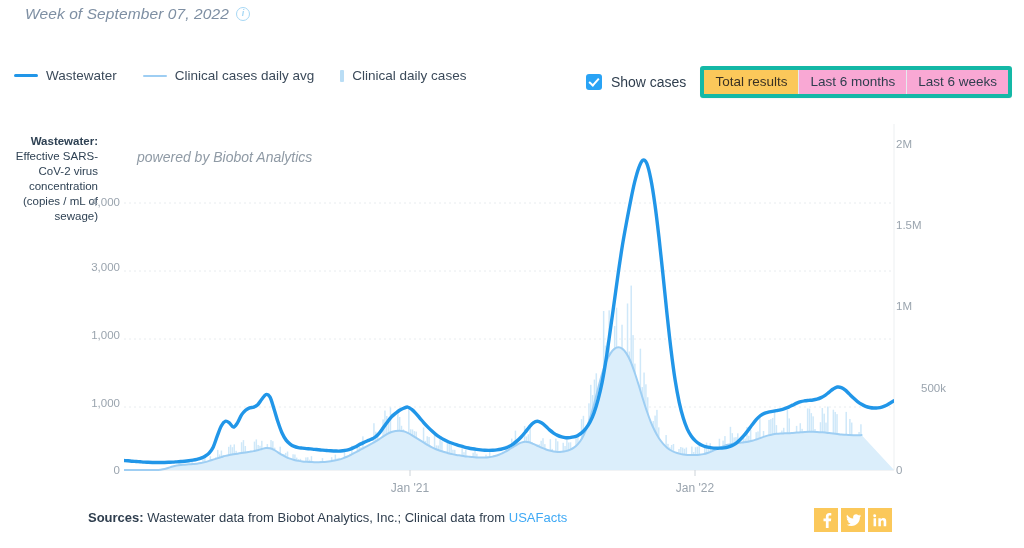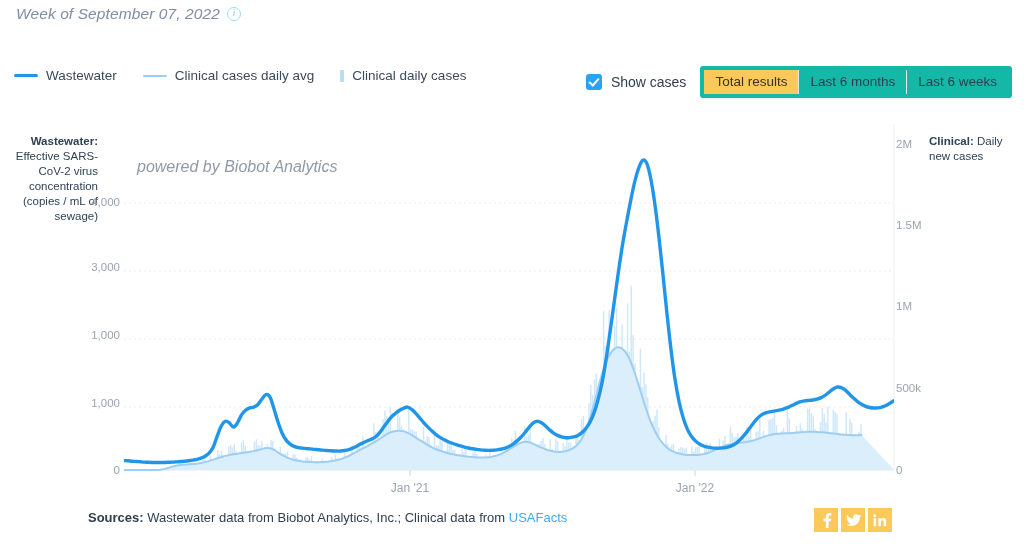--- a/index.html
+++ b/index.html
@@ -13,21 +13,21 @@
     height: 548px;
     font-family: "Liberation Sans", sans-serif;
     color: #2c3e50;
     position: relative;
     overflow: hidden;
   }
 
   
   .header {
     position: absolute;
-    left: 16px;
+    left: 25px;
     top: 5px;
     display: flex;
     align-items: center;
     gap: 7px;
   }
   .header-title {
     font-size: 15.5px;
     font-style: italic;
     color: #7e8fa3;
     letter-spacing: .1px;
@@ -132,21 +132,21 @@
     border: 4px solid #14b8a6;
     border-radius: 3px;
     overflow: hidden;
     background: #fff;
     box-shadow: 0 1px 1px rgba(0,0,0,.04);
   }
   .seg-btn {
     font-family: "Liberation Sans", sans-serif;
     font-size: 13.5px;
     color: #2f3e4e;
-    background: #14b8a6;
+    background: #f9a8d4;
     padding: 4px 11px 5px 11px;
     border: none;
     border-right: 1px solid #e6eaee;
     cursor: pointer;
     white-space: nowrap;
   }
   .seg-btn:last-child { border-right: none; }
   .seg-btn.active {
     background: #fbc85a;
     color: #3a3223;
@@ -175,22 +175,22 @@
   }
   .axis-title.right {
     left: 929px;
     top: 30px;
     width: 90px;
     text-align: left;
   }
   .powered {
     position: absolute;
     left: 137px;
-    top: 54px;
-    font-size: 16px;
+    top: 45px;
+    font-size: 14px;
     font-style: italic;
     color: #8f9aa5;
   }
   .ytick {
     position: absolute;
     font-size: 11.5px;
     color: #9aa4ae;
     white-space: nowrap;
   }
   .ytick.l { width: 52px; text-align: right; left: 68px; }
@@ -278,35 +278,31 @@
   </div>
 </div>
 
 <div class="chart-area">
 
   <div class="axis-title left">
     <b>Wastewater:</b>
     <span>Effective SARS-CoV-2 virus concentration (copies / mL of sewage)</span>
   </div>
 
-  <div class="axis-title right">
-    <b>Clinical:</b>
-    <span>Daily new cases</span>
-  </div>
 
   <div class="powered">powered by Biobot Analytics</div>
 
   <div class="ytick l" style="top:360px;">0</div>
   <div class="ytick l" style="top:293px;text-align:right;">1,000</div>
   <div class="ytick l" style="top:225px;">1,000</div>
   <div class="ytick l" style="top:157px;">3,000</div>
   <div class="ytick l" style="top:92px;">4,000</div>
 
   <div class="ytick r" style="top:360px;">0</div>
-  <div class="ytick r" style="top:278px;">500k</div>
+  <div class="ytick r" style="top:278px;margin-left:25px;">500k</div>
   <div class="ytick r" style="top:196px;">1M</div>
   <div class="ytick r" style="top:115px;">1.5M</div>
   <div class="ytick r" style="top:34px;">2M</div>
 
   <div class="xtick" style="left:410px; top:377px;">Jan '21</div>
   <div class="xtick" style="left:695px; top:377px;">Jan '22</div>
 
   <svg class="plot" viewBox="0 0 1024 390" preserveAspectRatio="none">
     <defs>
       <clipPath id="plotclip">

